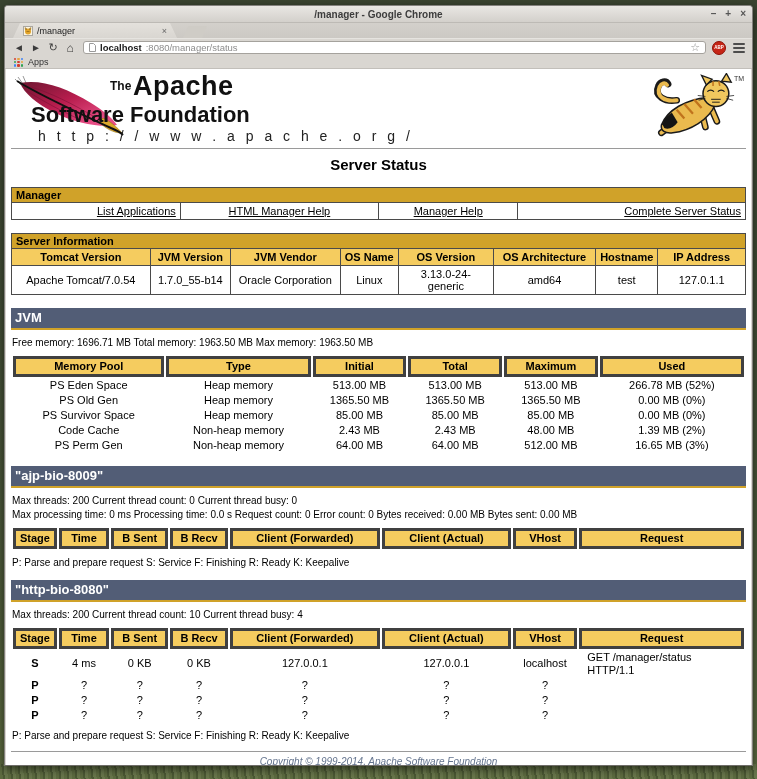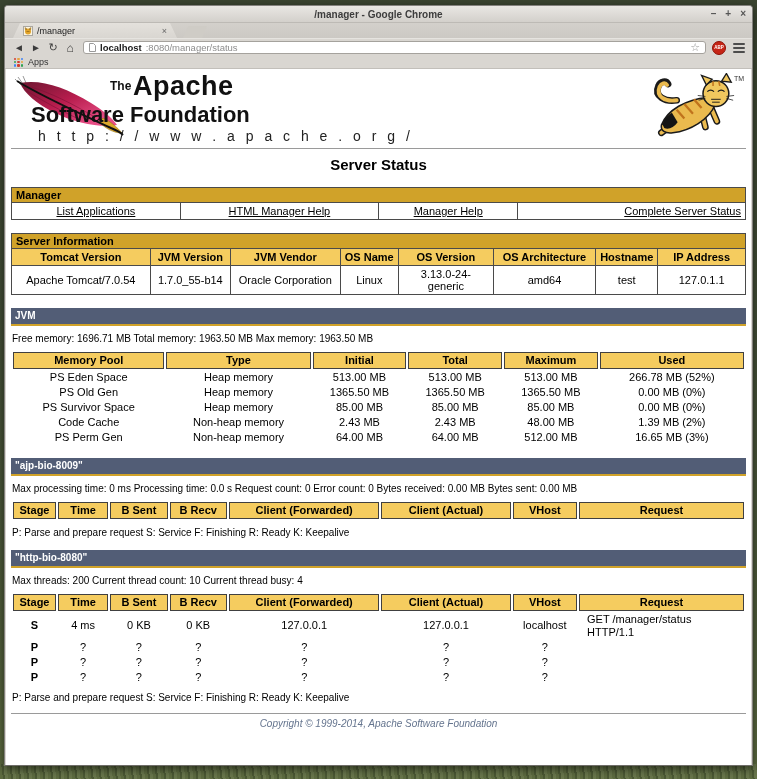--- a/index.html
+++ b/index.html
@@ -84,30 +84,30 @@
   .tm{ position:absolute; right:2px; top:2px; font-size:7px; color:#333; }
   hr.rule{ border:0; border-top:1px solid #9a9a9a; margin:3px 0; }
   h1.pagetitle{ font-size:15px; font-weight:bold; text-align:center; margin:7px 0 14px; color:#000; }
   
   table{ width:100%; }
   .tbl-border{ border-collapse:collapse; margin-bottom:13px; }
   .tbl-border td{ border:1px solid #4a4a4a; padding:2px 4px; font-size:11px; }
   .title-row td{ background:var(--gold-title,#d0a229); font-weight:bold; font-size:11px; padding:1px 4px; }
   .tbl-border .hrow td{ background:var(--gold-header,#f5cc5f); font-weight:bold; text-align:center; }
   .tbl-border .vrow td{ text-align:center; }
-  .al{ text-align:center } .ac{ text-align:center } .ar{ text-align:right }
+  .al{ text-align:right } .ac{ text-align:center } .ar{ text-align:right }
   a{ color:#000; text-decoration:underline; }
   
   .tbl-plain{ border-collapse:separate; border-spacing:2px; margin:4px 0 2px; }
   .tbl-plain td{ padding:0 4px; font-size:11px; text-align:center; line-height:1.18; }
-  .tbl-plain .hrow td{ background:var(--gold-header,#f5cc5f); font-weight:bold; border:1px solid #404040; padding:1px 4px; }
+  .tbl-plain .hrow td{ background:var(--gold-header,#f5cc5f); font-weight:bold; border:3px solid #404040; padding:1px 4px; }
   .conn-table [data-bind-rows] td:first-child{ font-weight:bold; }
   .conn-table [data-bind-rows] td:nth-child(8){ text-align:left; padding-left:8px; }
   .section-bar{
-    background:var(--slate,#525d76); color:#fff; font-weight:bold; font-size:10px;
+    background:var(--slate,#525d76); color:#fff; font-weight:bold; font-size:13px;
     padding:2px 4px 3px; border-bottom:2px solid var(--gold-title,#d0a229); margin-top:12px;
   }
   .stats{ font-size:10px; margin:6px 0 2px 1px; line-height:1.4; color:#000; }
   .legend{ font-size:10px; margin:6px 0 2px 1px; color:#000; }
   .footer-rule{ border:0; border-top:1px solid #9a9a9a; margin:10px 0 4px; }
   .copyright{ text-align:center; font-size:10px; font-style:italic; color:var(--copyright-text,#64748e); }
 </style>
 </head>
 <body>
 
@@ -345,20 +345,21 @@
             <td>512.00 MB</td>
             <td>16.65 MB (3%)</td>
           </tr>
         </tbody>
     </table>
 
     <div class="section-bar">
       <span data-bind="connectors.0.title">"ajp-bio-8009"</span>
     </div>
     <div class="stats">
+      <div data-bind="connectors.0.stats1">Max threads: 200 Current thread count: 0 Current thread busy: 0</div>
       <div data-bind="connectors.0.stats2">Max processing time: 0 ms Processing time: 0.0 s Request count: 0 Error count: 0 Bytes received: 0.00 MB Bytes sent: 0.00 MB</div>
     </div>
     <table class="tbl-plain conn-table">
       <colgroup>
           <col style="width:6%">
           <col style="width:7%">
           <col style="width:8%">
           <col style="width:8%">
           <col style="width:21%">
           <col style="width:18%">

